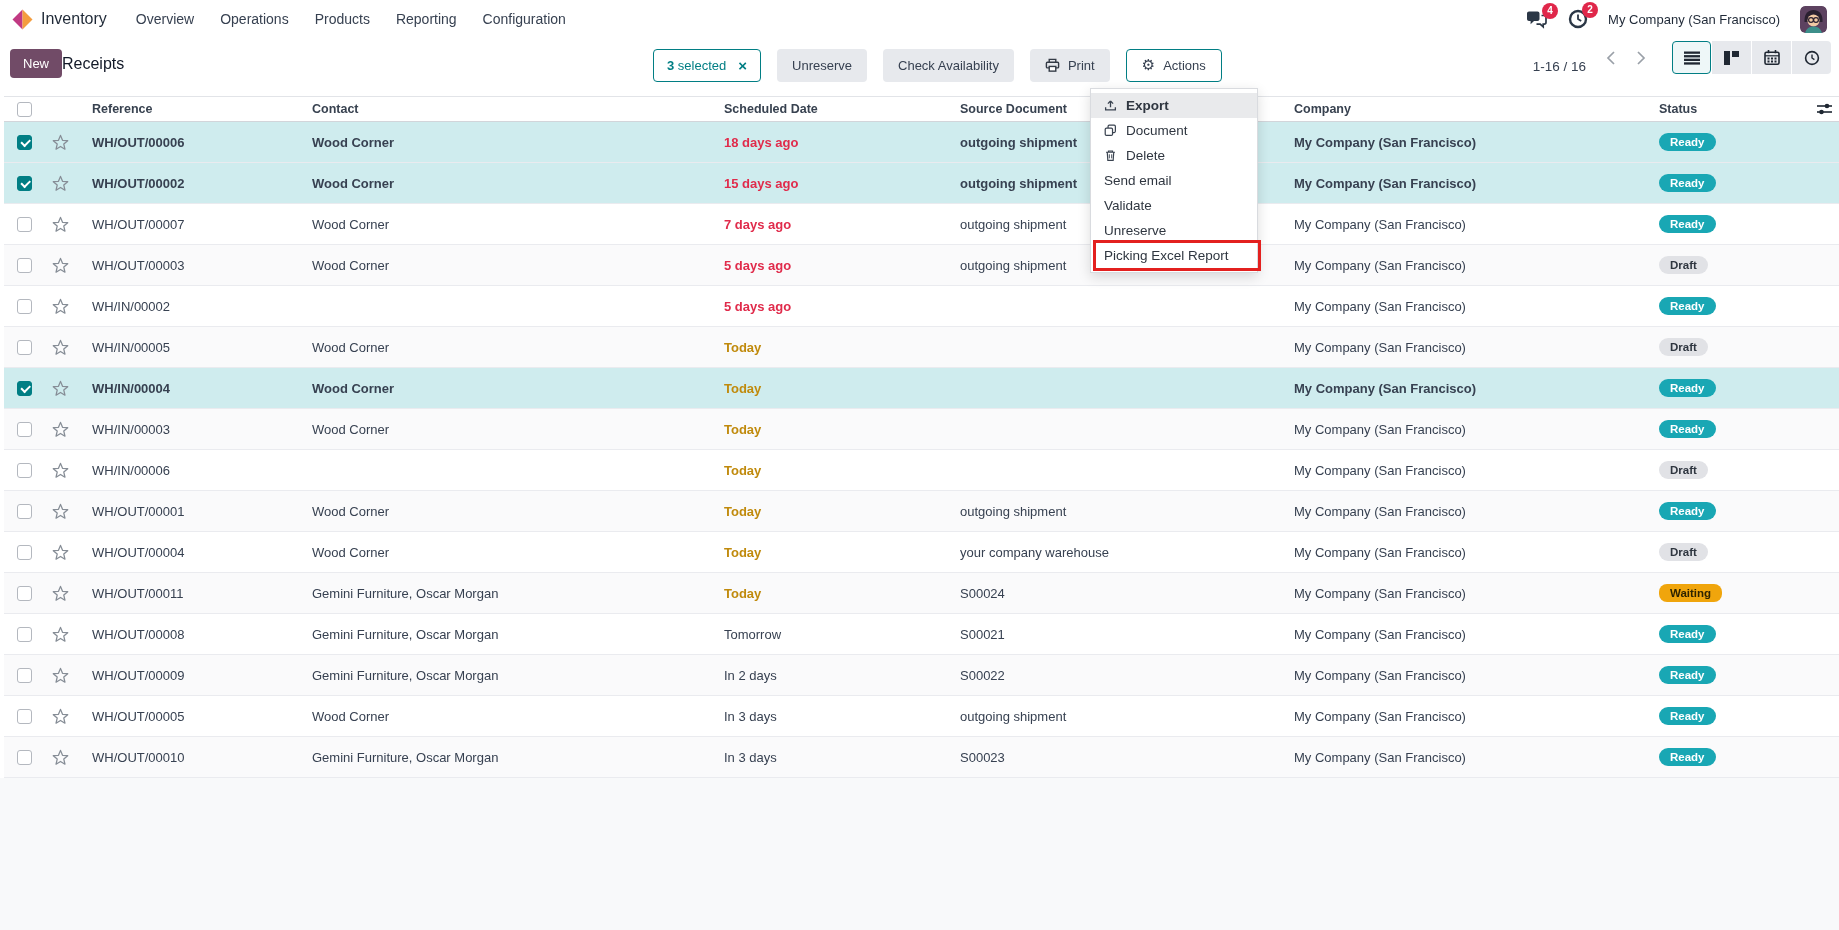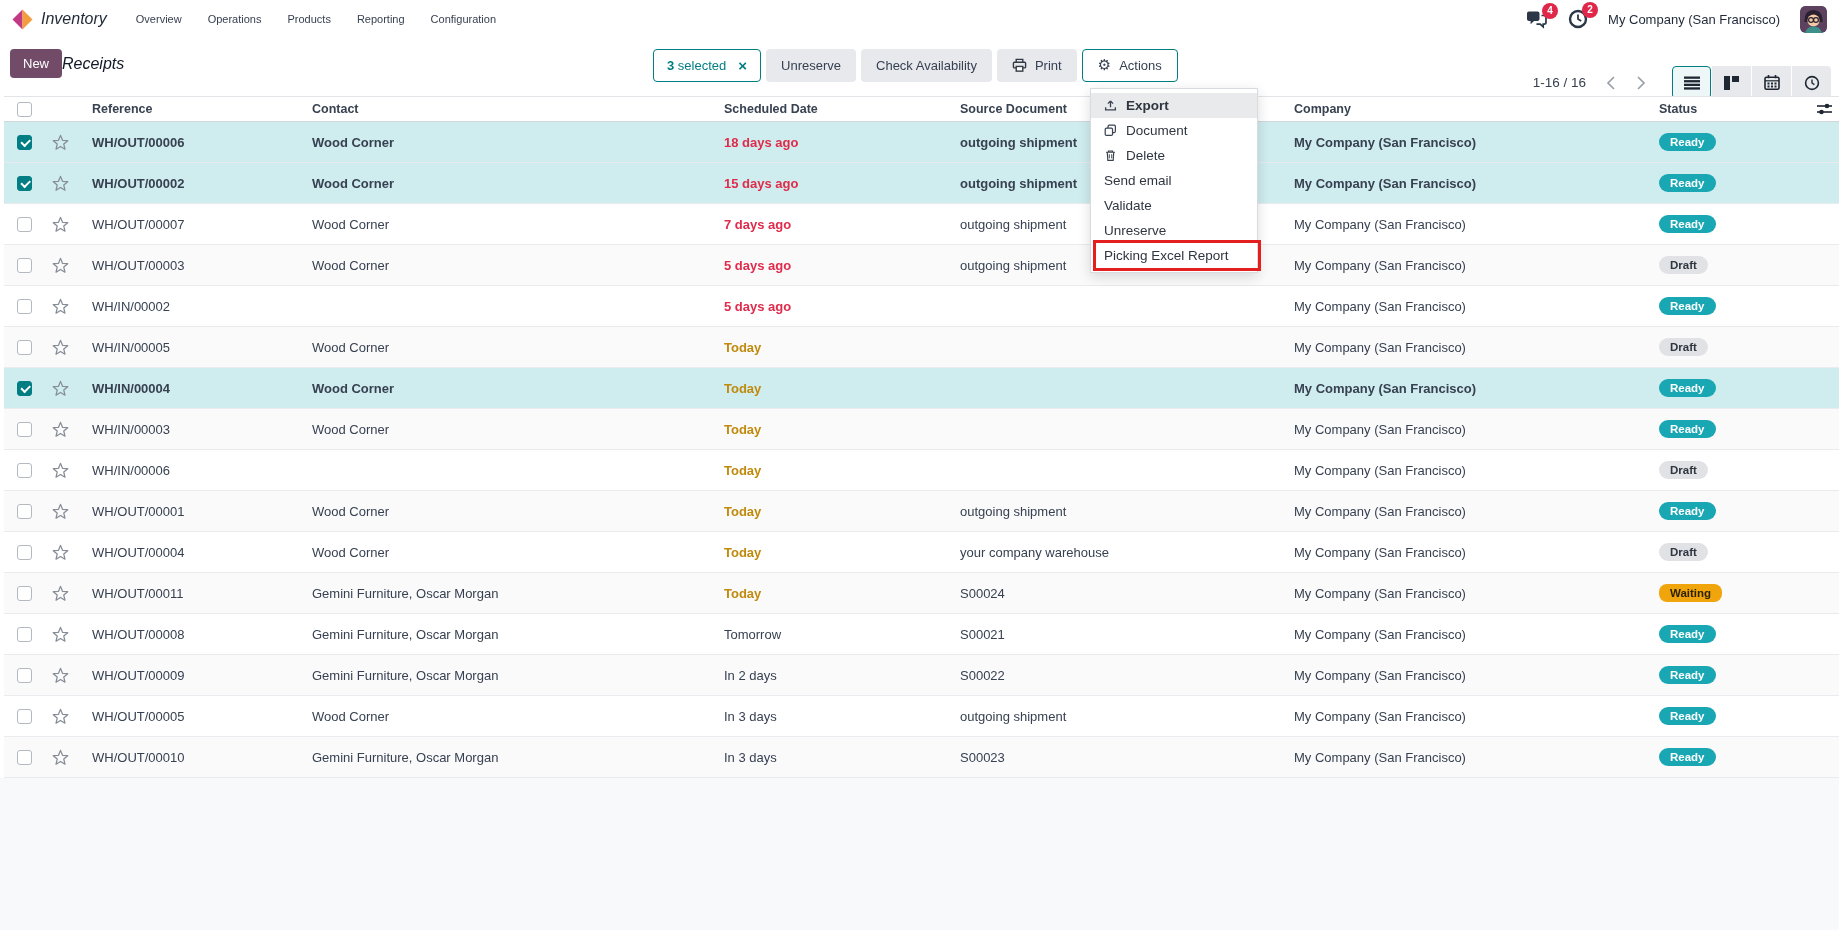--- a/index.html
+++ b/index.html
@@ -5,46 +5,46 @@
   * { box-sizing: border-box; margin: 0; padding: 0; }
   html,body { width:1839px; height:930px; }
   body {
     font-family: "Liberation Sans", sans-serif;
     background:#fff; color:#374151; overflow:hidden; position:relative;
     font-size:13px;
   }
   
   .navbar { height:38px; display:flex; align-items:center; padding:0 12px; background:#fff; }
   .logo { display:flex; align-items:center; margin-right:8px; }
-  .app-name { font-size:16px; color:#1f2937; font-weight:500; margin-right:16px;font-style:italic; }
+  .app-name { font-size:16px; color:#1f2937; font-weight:500; margin-right:16px; }
   .nav-menu { display:flex; align-items:center; }
-  .nav-item { padding:6px 13px; font-size:11px; color:#374151; cursor:pointer; border-radius:4px; }
+  .nav-item { padding:6px 13px; font-size:14px; color:#374151; cursor:pointer; border-radius:4px; }
   .nav-right { margin-left:auto; display:flex; align-items:center; gap:20px; }
   .icon-wrap { position:relative; display:flex; align-items:center; cursor:pointer; }
   .count-badge { position:absolute; top:-7px; right:-10px; min-width:16px; height:16px; line-height:16px;
     background:var(--badge); color:#fff; border-radius:50%; font-size:10px; font-weight:700; text-align:center; padding:0 3px;}
   .company-name { font-size:13px; color:#1f2937; cursor:pointer; }
   .avatar { width:27px; height:27px; border-radius:5px; overflow:hidden; cursor:pointer; }
 
   
   .control { position:relative; height:58px; }
   .cp-left { position:absolute; left:10px; top:11px; display:flex; align-items:center; }
   .btn-new { background:var(--primary); color:#fff; border:none; font-size:13px; font-weight:500;
     padding:7px 13px; border-radius:4px; cursor:pointer; font-family:inherit; }
-  .view-title { font-size:16px; color:#111827;font-style:italic; }
-  .cp-mid { position:absolute; left:653px; top:11px; display:flex; gap:5px; height:33px; }
+  .view-title { font-size:16px; color:#111827; }
+  .cp-mid { position:absolute; left:653px; top:11px; display:flex; gap:16px; height:33px; }
   .sel-pill { display:flex; align-items:center; gap:12px; border:1px solid var(--accent); color:var(--accent);
     background:#fff; border-radius:4px; padding:0 13px; font-size:13px; cursor:default; }
   .sel-pill b { font-weight:700; }
   .sel-close { font-size:15px; font-weight:700; cursor:pointer; line-height:1; }
   .btn { display:flex; align-items:center; gap:8px; background:#e7e9ed; border:none; border-radius:4px;
     padding:0 15px; font-size:13px; font-weight:500; color:#374151; cursor:pointer; font-family:inherit; }
   .btn-actions { background:#fff; border:1px solid var(--accent); }
   .gear-glyph { font-family:"DejaVu Sans", sans-serif; font-size:15px; line-height:1; }
-  .cp-right { position:absolute; right:8px; top:28px; display:flex; align-items:center; height:33px;margin-left:16px; }
+  .cp-right { position:absolute; right:8px; top:3px; display:flex; align-items:flex-end; height:33px;margin-left:16px; }
   .pager-text { font-size:13.5px; color:#374151; margin-right:10px; }
   .pg-btn { width:30px; height:33px; display:flex; align-items:center; justify-content:center;
     background:transparent; border:none; cursor:pointer; }
   .view-switch { display:flex; gap:1px; margin-left:16px; }
   .vs-btn { width:39px; height:33px; display:flex; align-items:center; justify-content:center;
     background:#e7e9ed; border:none; cursor:pointer; }
   .vs-btn:first-child { border-radius:4px 0 0 4px; }
   .vs-btn:last-child { border-radius:0 4px 4px 0; }
   .vs-btn.active { background:#eef7f8; border:1px solid var(--accent); border-radius:4px; }
 

